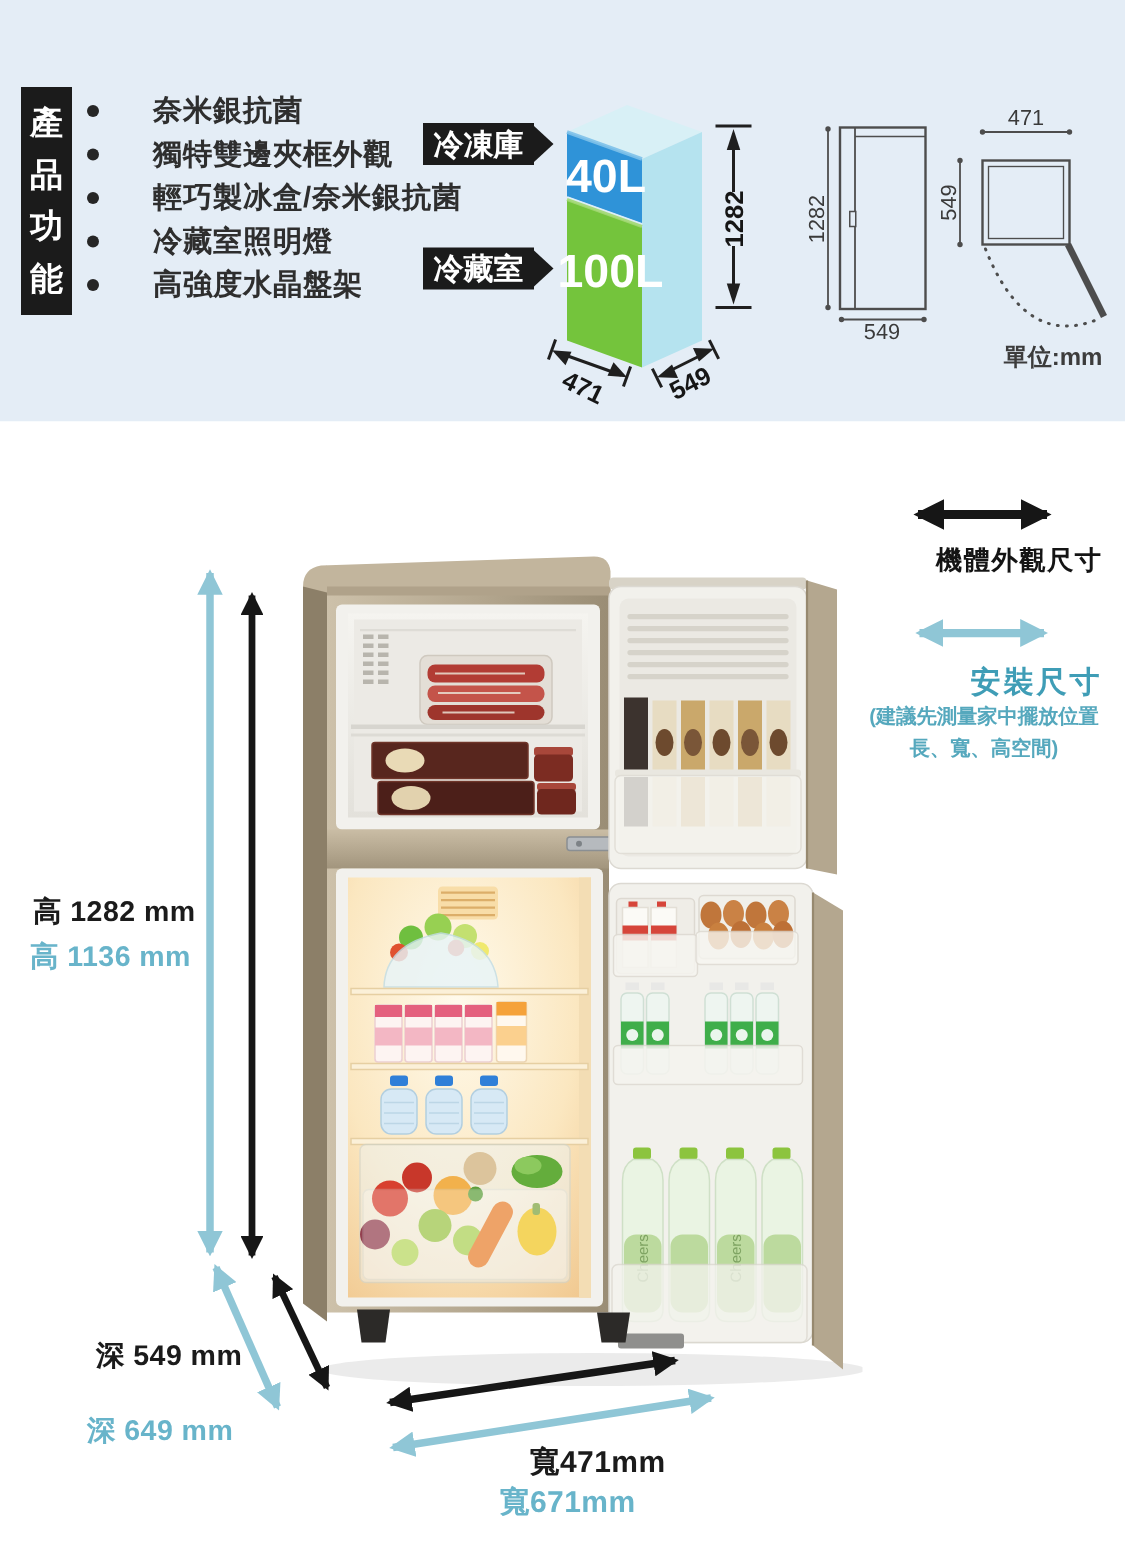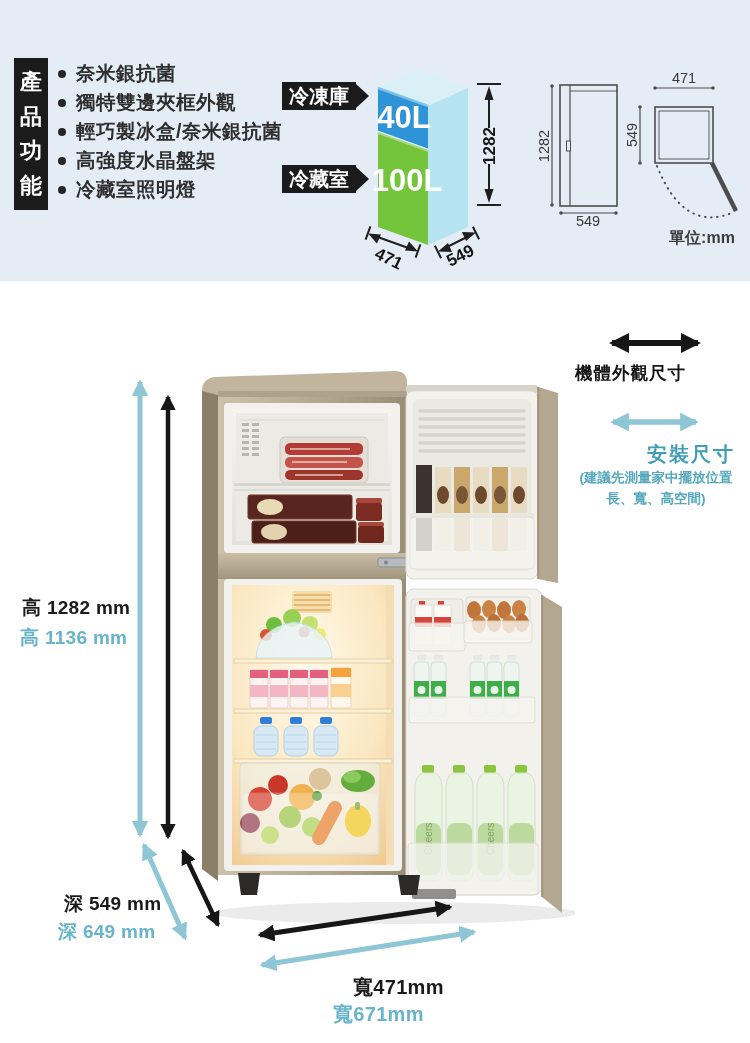--- a/index.html
+++ b/index.html
@@ -5,33 +5,33 @@
   html,body{margin:0;padding:0;background:#fff;}
   body{width:750px;height:1043px;position:relative;overflow:hidden;
        font-family:"Liberation Sans","DejaVu Sans",sans-serif;}
   .page{position:absolute;inset:0;}
   
   .top-section{position:absolute;left:0;top:0;width:750px;height:281px;background:#e4edf6;}
   .features-box{position:absolute;left:14px;top:58px;width:34px;height:152px;background:#1b1b1b;
     display:flex;flex-direction:column;align-items:center;justify-content:space-evenly;}
   .features-box span{color:#fff;font-size:22px;font-weight:700;line-height:1;}
   .features-list{position:absolute;left:58px;top:59px;margin:0;padding:0;list-style:none;}
-  .features-list li{display:flex;align-items:center;height:29px;font-size:19.5px;font-weight:600;color:#2e2e2e;letter-spacing:0.5px;}
+  .features-list li{display:flex;align-items:center;height:29px;font-size:19.5px;font-weight:600;color:#2e2e2e;letter-spacing:0.5px;gap:26px;}
   .features-list .dot{width:8px;height:8px;border-radius:50%;background:#262626;margin-right:10px;flex:0 0 auto;}
   .capacity-svg{position:absolute;left:270px;top:48px;width:260px;height:222px;}
   .drawings-svg{position:absolute;left:525px;top:55px;width:225px;height:200px;}
   svg text{font-family:"Liberation Sans","DejaVu Sans",sans-serif;}
   
   .bottom-section{position:absolute;left:0;top:281px;width:750px;height:762px;background:#fff;}
   .fridge-svg{position:absolute;left:200px;top:84px;width:375px;height:575px;}
   .arrows-svg{position:absolute;left:0;top:0;width:750px;height:762px;pointer-events:none;}
   .dim-label{position:absolute;font-size:19px;font-weight:600;color:#1b1b1b;letter-spacing:0.3px;white-space:nowrap;}
   .dim-label.install{color:#68b4ca;}
-  .dim-label.wide{font-size:20px;margin-top:13px;}
-  .legend-title{position:absolute;left:575px;top:80px;width:160px;text-align:left;
+  .dim-label.wide{font-size:20px;}
+  .legend-title{position:absolute;left:575px;top:80px;width:160px;text-align:right;
     font-size:17.5px;font-weight:700;color:#141414;letter-spacing:1px;white-space:nowrap;}
   .legend-install{position:absolute;left:575px;top:160px;width:160px;text-align:right;
     font-size:20px;font-weight:700;color:#3f9db6;letter-spacing:2px;white-space:nowrap;}
   .legend-note{position:absolute;width:200px;text-align:center;font-size:13.5px;font-weight:600;
     color:#55a8bd;white-space:nowrap;}
 </style>
 </head>
 <body>
 
 <div class="page">
@@ -53,25 +53,25 @@
       <li>
           <span class="dot"></span>
           <span>獨特雙邊夾框外觀</span>
         </li>
       <li>
           <span class="dot"></span>
           <span>輕巧製冰盒/奈米銀抗菌</span>
         </li>
       <li>
           <span class="dot"></span>
-          <span>高強度水晶盤架</span>
+          <span>冷藏室照明燈</span>
         </li>
       <li>
           <span class="dot"></span>
-          <span>冷藏室照明燈</span>
+          <span>高強度水晶盤架</span>
         </li>
     </ul>
 
     <svg class="capacity-svg" viewBox="270 48 260 222">
 
       <g>
         <rect x="282" y="82" width="74" height="28" fill="#1b1b1b"></rect>
         <polygon points="356,84 369,96 356,108" fill="#1b1b1b"></polygon>
         <text x="319" y="103" text-anchor="middle" font-size="20" font-weight="700" fill="#ffffff">冷凍庫</text>
       </g>
@@ -420,21 +420,21 @@
       <line x1="183" y1="570" x2="218" y2="644" stroke="#161616" stroke-width="4.5" marker-start="url(#mB)" marker-end="url(#mB)"></line>
       <line x1="260" y1="654" x2="450" y2="626" stroke="#161616" stroke-width="5" marker-start="url(#mB)" marker-end="url(#mB)"></line>
       <line x1="262" y1="684" x2="474" y2="651" stroke="#8fc6d6" stroke-width="5" marker-start="url(#mL)" marker-end="url(#mL)"></line>
       <line x1="612" y1="62" x2="698" y2="62" stroke="#161616" stroke-width="6" marker-start="url(#mB)" marker-end="url(#mB)"></line>
       <line x1="613" y1="141" x2="696" y2="141" stroke="#8fc6d6" stroke-width="5.5" marker-start="url(#mL)" marker-end="url(#mL)"></line>
     </svg>
 
     <div class="dim-label" style="left:22px;top:314px;">高 1282 mm</div>
     <div class="dim-label install" style="left:20px;top:344px;">高 1136 mm</div>
     <div class="dim-label" style="left:64px;top:610px;text-align:center;">深 549 mm</div>
-    <div class="dim-label install" style="left:58px;top:638px;">深 649 mm</div>
+    <div class="dim-label install" style="left:58px;top:660px;">深 649 mm</div>
     <div class="dim-label wide" style="left:353px;top:680px;">寬471mm</div>
     <div class="dim-label wide install" style="left:333px;top:707px;">寬671mm</div>
 
     <div class="legend-title">機體外觀尺寸</div>
     <div class="legend-install">安裝尺寸</div>
     <div class="legend-note" style="left:556px;top:188px;">(建議先測量家中擺放位置</div>
     <div class="legend-note" style="left:556px;top:209px;">長、寬、高空間)</div>
   </section>
 </div>
 

